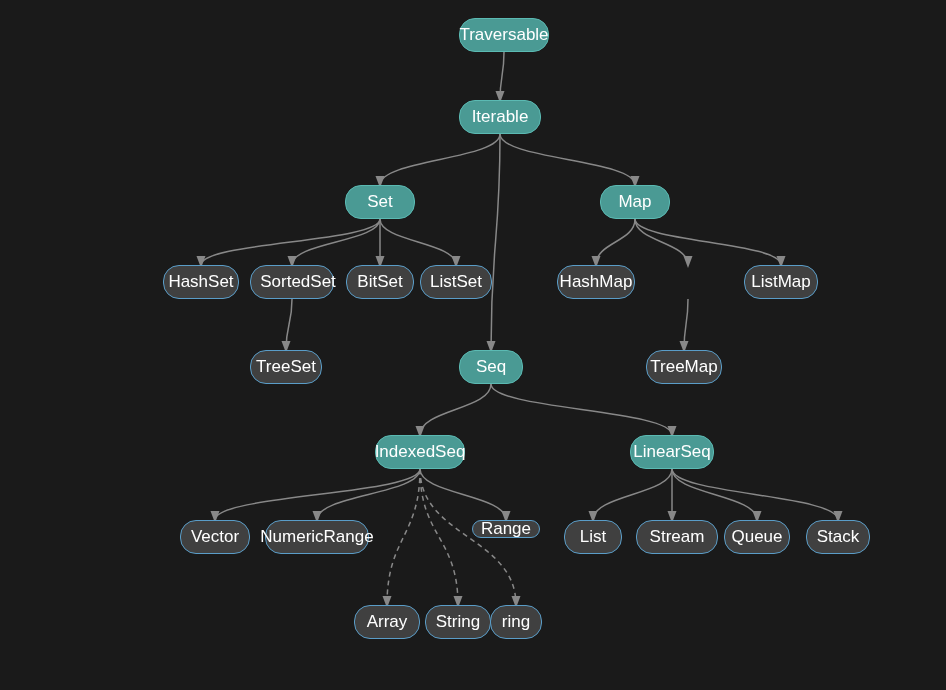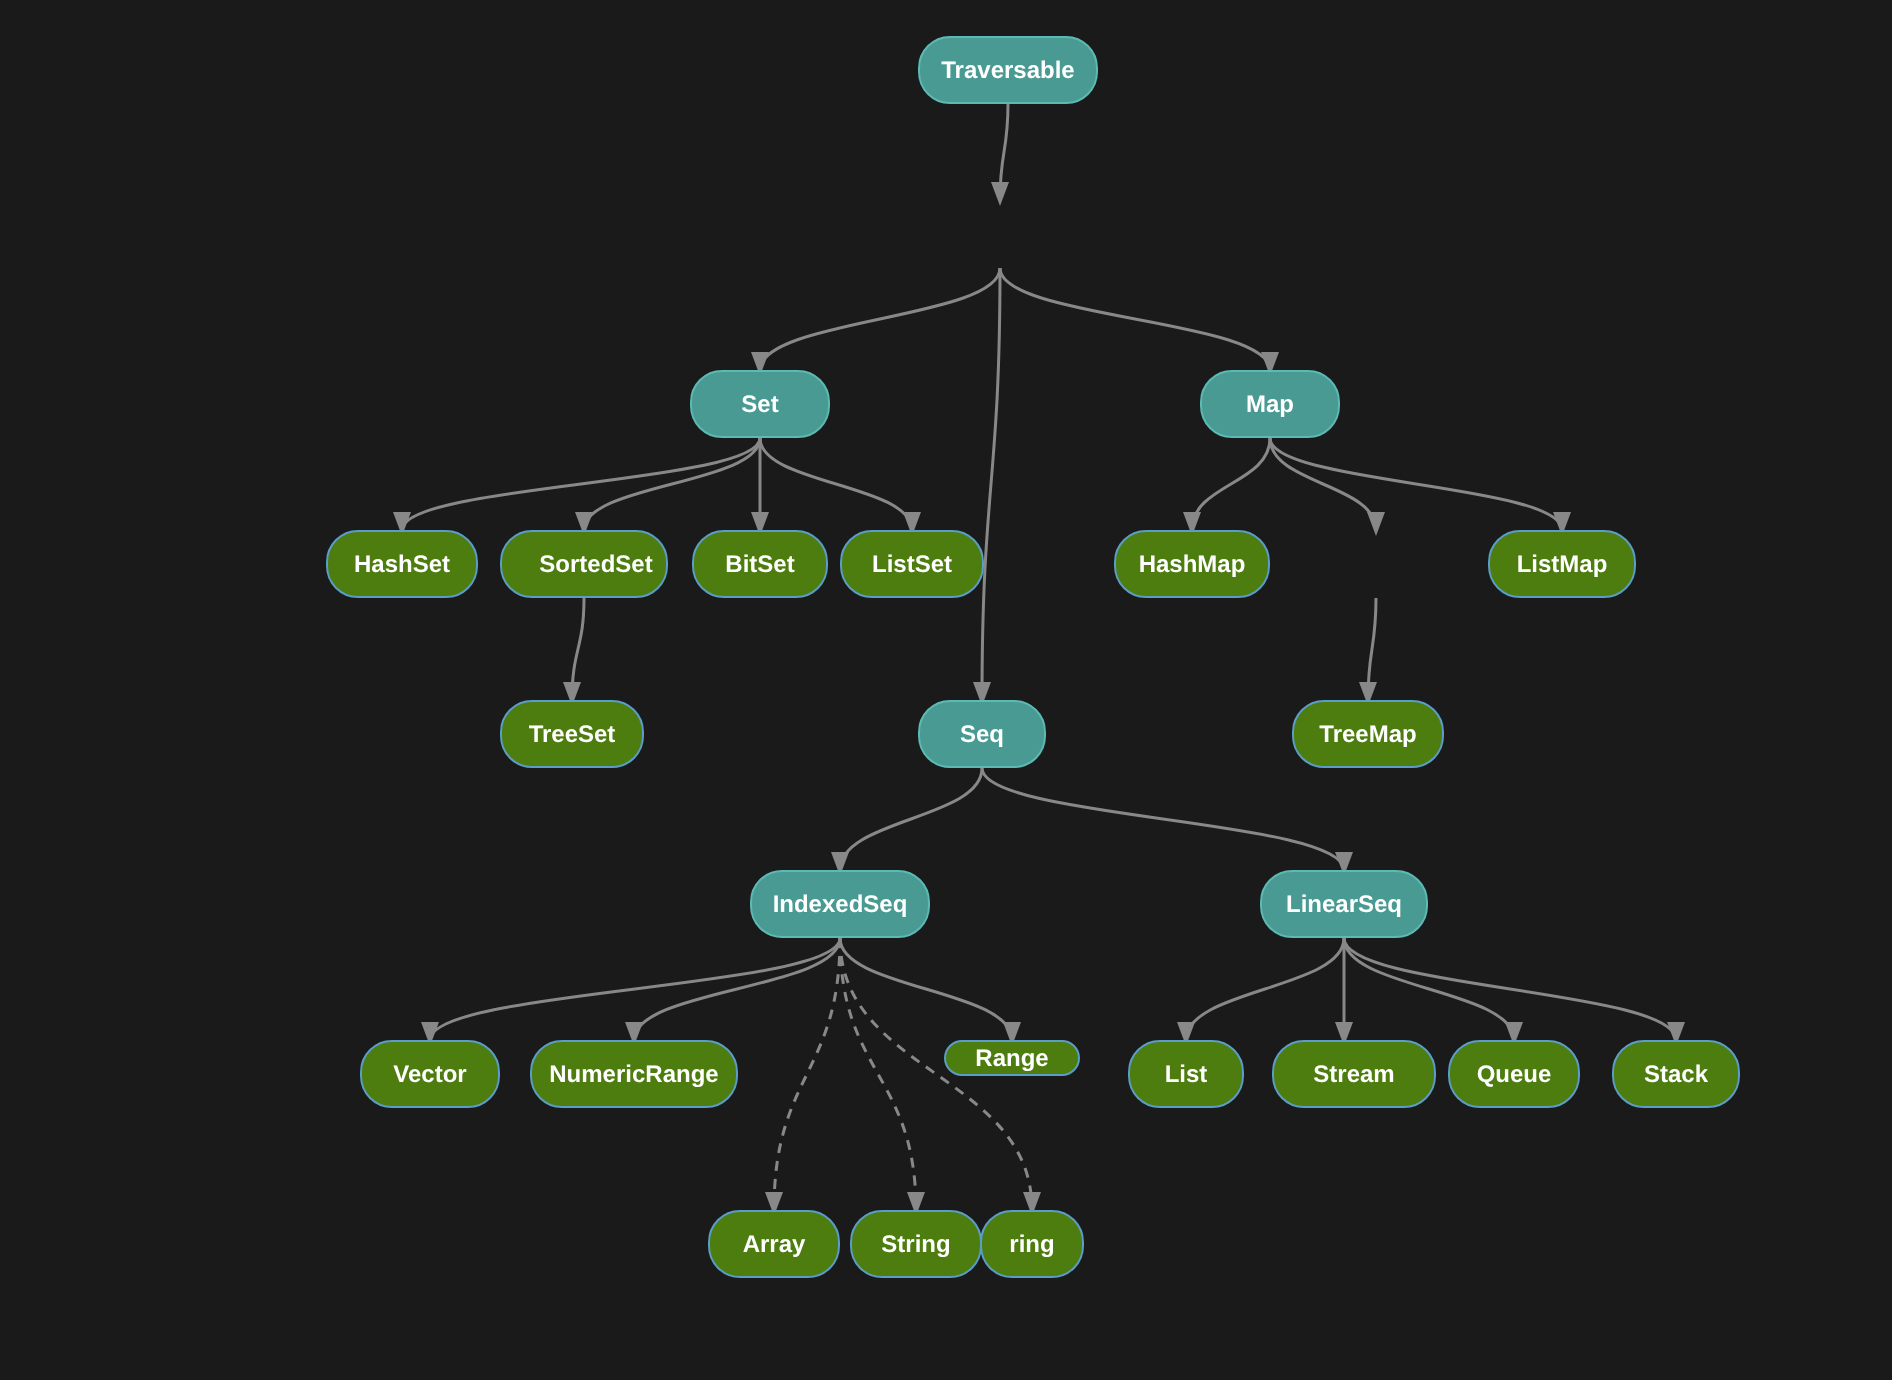--- a/index.html
+++ b/index.html
@@ -21,33 +21,33 @@
       width: 946px;
       height: 690px;
       pointer-events: none;
     }
     .node {
       position: absolute;
       border-radius: 16px;
       display: flex;
       align-items: center;
       justify-content: center;
-      font-size: 12px;
-      font-weight: 700;
+      font-size: 17px;
+      font-weight: 400;
       text-align: center;
       color: #fff;
       cursor: default;
       white-space: nowrap;
     }
     .node-teal {
       background: #4a9a94;
       border: 1.5px solid #5bbab3;
     }
     .node-blue {
-      background: #4d7c0f;
+      background: #404040;
       border: 1.5px solid #5a9dc8;
     }
   </style>
 </head>
 <body>
 
 <div id="diagram-container">
   <svg id="lines">
       <defs>
         <marker id="arrow-solid" markerWidth="8" markerHeight="8" refX="6" refY="3" orient="auto">
@@ -77,20 +77,21 @@
       <path d="M420,469 C420,494.5 506,494.5 506,520" fill="none" stroke="#888" stroke-width="1.5" marker-end="url(#arrow-solid)"></path>
       <path d="M420,469 C420,537 387,537 387,605" fill="none" stroke="#888" stroke-width="1.5" stroke-dasharray="5,4" marker-end="url(#arrow-solid)"></path>
       <path d="M420,469 C420,537 458,537 458,605" fill="none" stroke="#888" stroke-width="1.5" stroke-dasharray="5,4" marker-end="url(#arrow-solid)"></path>
       <path d="M420,469 C420,537 516,537 516,605" fill="none" stroke="#888" stroke-width="1.5" stroke-dasharray="5,4" marker-end="url(#arrow-solid)"></path>
       <path d="M672,469 C672,494.5 593,494.5 593,520" fill="none" stroke="#888" stroke-width="1.5" marker-end="url(#arrow-solid)"></path>
       <path d="M672,469 C672,494.5 672,494.5 672,520" fill="none" stroke="#888" stroke-width="1.5" marker-end="url(#arrow-solid)"></path>
       <path d="M672,469 C672,494.5 757,494.5 757,520" fill="none" stroke="#888" stroke-width="1.5" marker-end="url(#arrow-solid)"></path>
       <path d="M672,469 C672,494.5 838,494.5 838,520" fill="none" stroke="#888" stroke-width="1.5" marker-end="url(#arrow-solid)"></path>
     </svg>
 <div class="node node-teal" style="left: 459px; top: 18px; width: 90px; height: 34px;">Traversable</div>
+    <div class="node node-teal" style="left: 459px; top: 100px; width: 82px; height: 34px;">Iterable</div>
     <div class="node node-teal" style="left: 345px; top: 185px; width: 70px; height: 34px;">Set</div>
     <div class="node node-teal" style="left: 600px; top: 185px; width: 70px; height: 34px;">Map</div>
     <div class="node node-blue" style="left: 163px; top: 265px; width: 76px; height: 34px;">HashSet</div>
     <div class="node node-blue" style="left: 250px; top: 265px; width: 84px; height: 34px; padding-left: 12px;">SortedSet</div>
     <div class="node node-blue" style="left: 346px; top: 265px; width: 68px; height: 34px;">BitSet</div>
     <div class="node node-blue" style="left: 420px; top: 265px; width: 72px; height: 34px;">ListSet</div>
     <div class="node node-blue" style="left: 557px; top: 265px; width: 78px; height: 34px;">HashMap</div>
     <div class="node node-blue" style="left: 744px; top: 265px; width: 74px; height: 34px;">ListMap</div>
     <div class="node node-blue" style="left: 250px; top: 350px; width: 72px; height: 34px;">TreeSet</div>
     <div class="node node-teal" style="left: 459px; top: 350px; width: 64px; height: 34px;">Seq</div>

